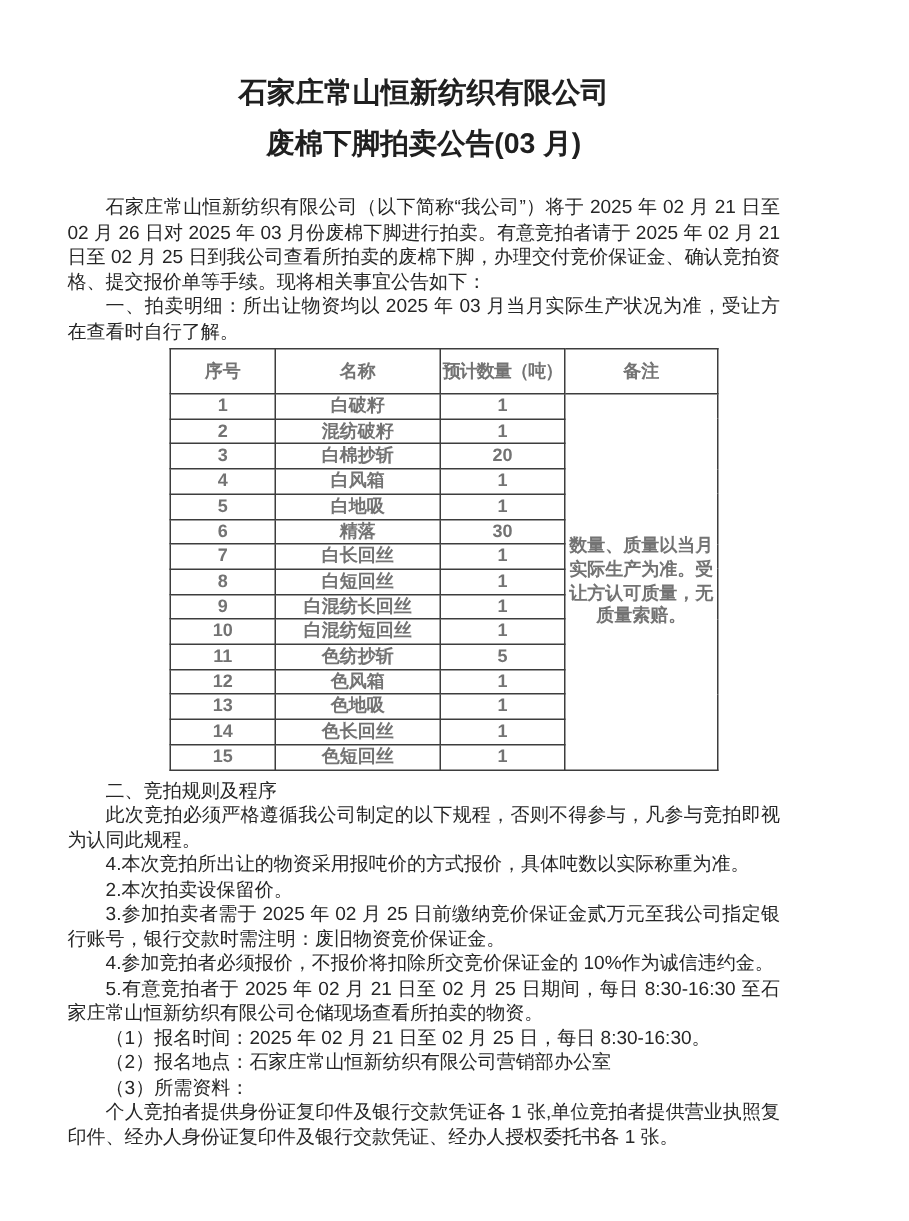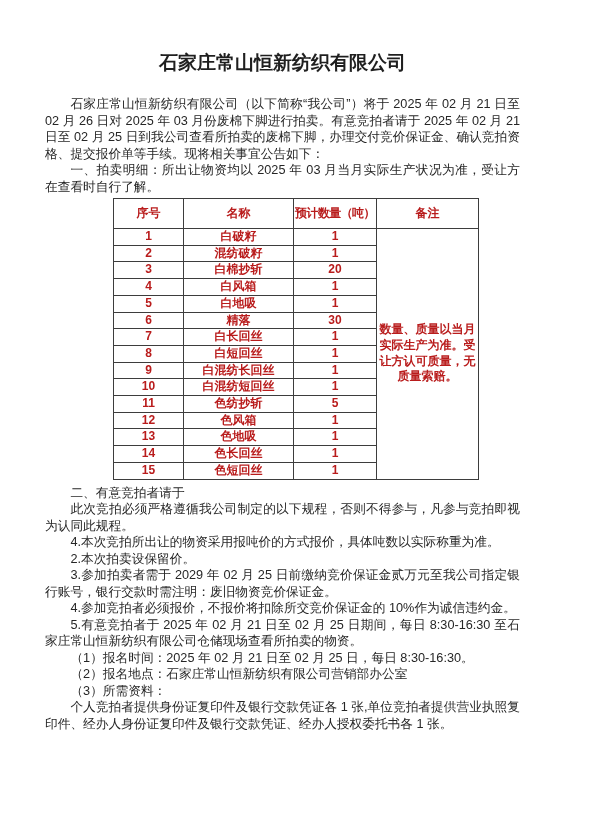--- a/index.html
+++ b/index.html
@@ -37,21 +37,21 @@
     table-layout:fixed;
     margin:3px 0 5px 68px;
     width:365px;
   }
   table.auction th, table.auction td {
     border:1px solid #3d3d3d;
     padding:0;
     text-align:center;
     vertical-align:middle;
     font-weight:600;
-    color:#b91c1c;
+    color:#737373;
     overflow:hidden;
   }
   table.auction thead th {
     height:29px;
     font-size:12px;
     white-space:nowrap;
   }
   th.th-qty { letter-spacing:-0.6px;margin-top:36px; }
   table.auction tbody td {
     height:15.7px;
@@ -71,20 +71,21 @@
   .col-qty  { width:83px; }
   .col-note { width:102px; }
 </style>
 </head>
 <body>
 
 <div class="page">
 
   <h1 class="title">
     <span>石家庄常山恒新纺织有限公司</span>
+    <span>废棉下脚拍卖公告(03 月)</span>
   </h1>
 
   <p class="body indent">石家庄常山恒新纺织有限公司（以下简称“我公司”）将于 2025 年 02 月 21 日至 02 月 26 日对 2025 年 03 月份废棉下脚进行拍卖。有意竞拍者请于 2025 年 02 月 21 日至 02 月 25 日到我公司查看所拍卖的废棉下脚，办理交付竞价保证金、确认竞拍资格、提交报价单等手续。现将相关事宜公告如下：</p>
   <p class="body indent">一、拍卖明细：所出让物资均以 2025 年 03 月当月实际生产状况为准，受让方在查看时自行了解。</p>
 
   <table class="auction">
     <colgroup>
       <col class="col-no">
         <col class="col-name">
         <col class="col-qty">
@@ -171,25 +172,25 @@
         <td>1</td>
       </tr>
       <tr>
         <td>15</td>
         <td>色短回丝</td>
         <td>1</td>
       </tr>
     </tbody>
   </table>
 
-  <p class="body indent">二、有意竞拍者请于</p>
+  <p class="body indent">二、竞拍规则及程序</p>
   <p class="body indent">此次竞拍必须严格遵循我公司制定的以下规程，否则不得参与，凡参与竞拍即视为认同此规程。</p>
   <p class="body indent">4.本次竞拍所出让的物资采用报吨价的方式报价，具体吨数以实际称重为准。</p>
   <p class="body indent">2.本次拍卖设保留价。</p>
-  <p class="body indent">3.参加拍卖者需于 2029 年 02 月 25 日前缴纳竞价保证金贰万元至我公司指定银行账号，银行交款时需注明：废旧物资竞价保证金。</p>
+  <p class="body indent">3.参加拍卖者需于 2025 年 02 月 25 日前缴纳竞价保证金贰万元至我公司指定银行账号，银行交款时需注明：废旧物资竞价保证金。</p>
   <p class="body indent">4.参加竞拍者必须报价，不报价将扣除所交竞价保证金的 10%作为诚信违约金。</p>
   <p class="body indent">5.有意竞拍者于 2025 年 02 月 21 日至 02 月 25 日期间，每日 8:30-16:30 至石家庄常山恒新纺织有限公司仓储现场查看所拍卖的物资。</p>
   <p class="body indent">（1）报名时间：2025 年 02 月 21 日至 02 月 25 日，每日 8:30-16:30。</p>
   <p class="body indent">（2）报名地点：石家庄常山恒新纺织有限公司营销部办公室</p>
   <p class="body indent">（3）所需资料：</p>
   <p class="body indent">个人竞拍者提供身份证复印件及银行交款凭证各 1 张,单位竞拍者提供营业执照复印件、经办人身份证复印件及银行交款凭证、经办人授权委托书各 1 张。</p>
 
 </div>
 
 </body></html>

